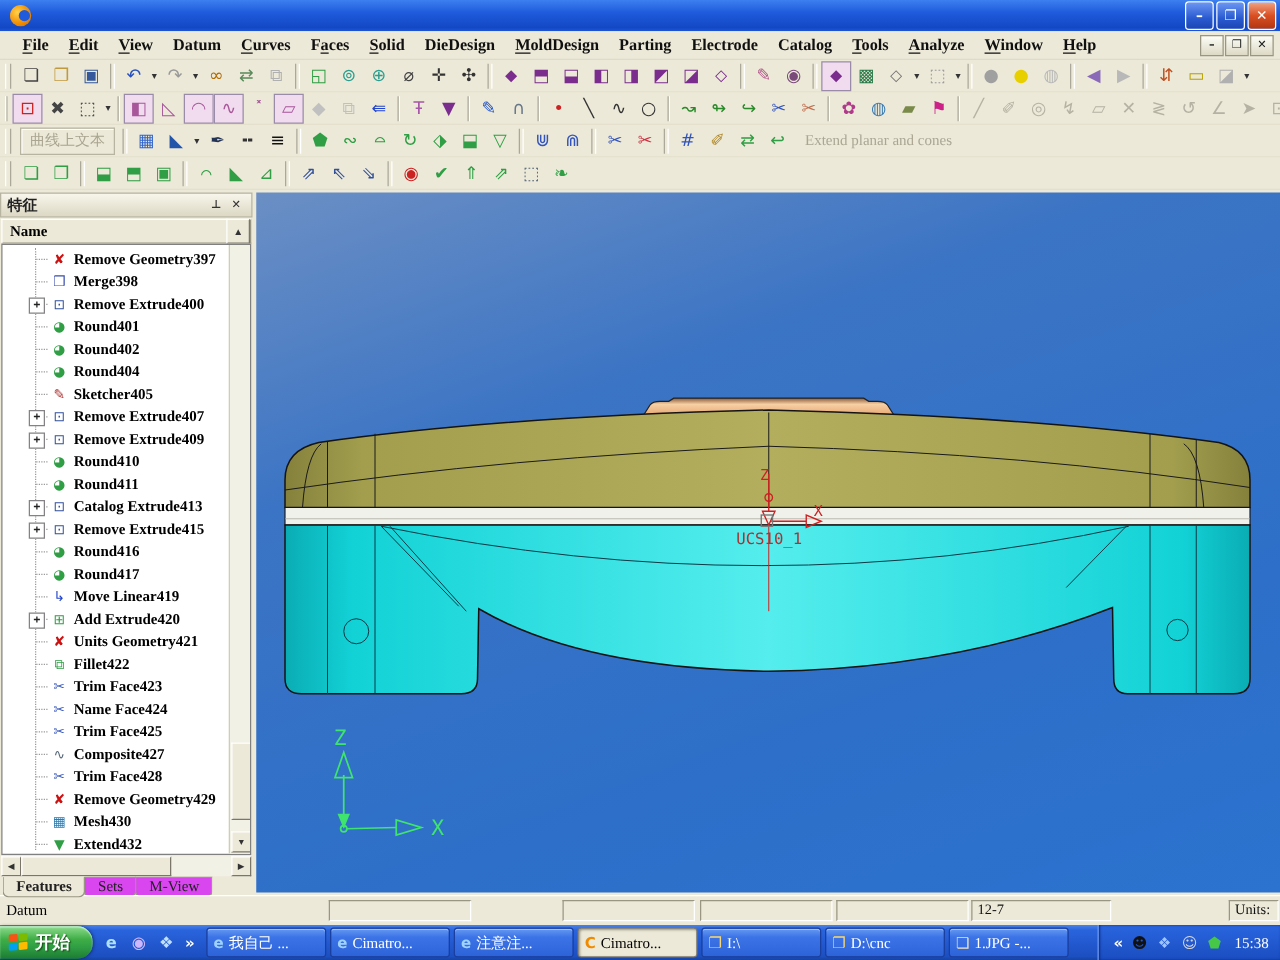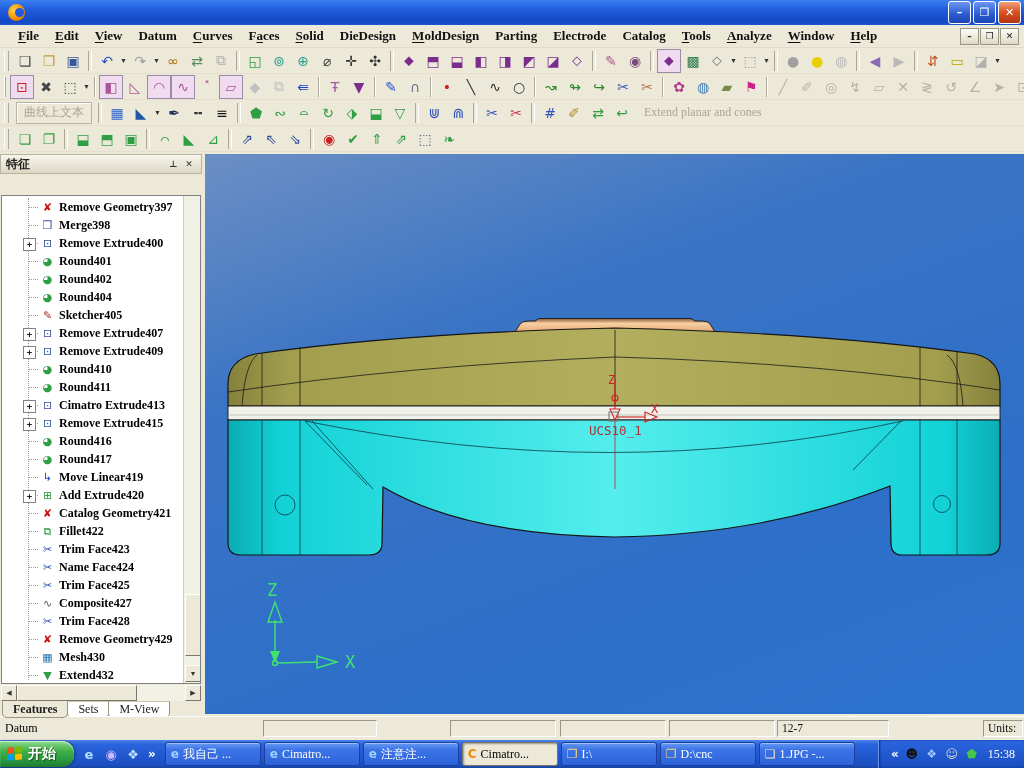--- a/index.html
+++ b/index.html
@@ -67,21 +67,21 @@
   .vthumb{position:absolute;left:1px;width:14px;top:398px;height:60px;background:#ece9d8;border:1px solid;
     border-color:#fff #7a766a #7a766a #fff}
   .vdown{position:absolute;left:1px;bottom:1px;width:14px;height:15px;background:#ece9d8;border:1px solid;
     border-color:#fff #7a766a #7a766a #fff;display:flex;align-items:center;justify-content:center;font-size:7px;color:#333}
   .hscroll{position:absolute;left:1px;top:531px;width:200px;height:16px;background:#f2f1e6;display:flex}
   .harrow{width:16px;height:16px;background:#ece9d8;border:1px solid;border-color:#fff #7a766a #7a766a #fff;
     box-sizing:border-box;display:flex;align-items:center;justify-content:center;font-size:7px;color:#333;flex:none}
   .hthumb{width:120px;height:16px;background:#ece9d8;border:1px solid;border-color:#fff #7a766a #7a766a #fff;box-sizing:border-box}
   .htrack{flex:1}
   .tree-tabs{position:absolute;left:2px;top:547px;height:17px;display:flex;align-items:center}
-  .ttab{padding:0 10px;border:1px solid #9a9684;border-top:1px solid #c8c4b2;background:#ffffff;
+  .ttab{padding:0 10px;border:1px solid #9a9684;border-top:1px solid #c8c4b2;background:#d946ef;
     font:12px "Liberation Serif",serif;color:#222;border-radius:0 0 5px 5px;display:flex;align-items:center;margin-right:-1px}
   .ttab.active{background:#ece9d8;font-weight:700;position:relative;z-index:2;border-top-color:#ece9d8}
   
   .viewport{position:absolute;left:205px;top:2px;width:819px;height:560px;
     background:linear-gradient(160deg,#6b8fc4 0%,#3b74c4 30%,#2d6fc9 70%,#2b73cf 100%)}
   .viewport svg{position:absolute;left:0;top:0}
   
   .statusbar{position:absolute;left:0;top:716px;width:1024px;height:24px;background:#ece9d8;border-top:1px solid #fff}
   .sb-ready{position:absolute;left:5px;top:4px;font:12px "Liberation Serif",serif}
   .sb-panel{position:absolute;top:3px;height:17px;box-sizing:border-box;border:1px solid;
@@ -311,20 +311,24 @@
   </div>
 
 <div class="main">
 
   <div class="tree-panel">
     <div class="tree-title">
       <span>特征</span>
       <span class="tt-btn">⊥</span>
       <span class="tt-btn">✕</span>
     </div>
+    <div class="tree-head">
+      <span>Name</span>
+      <span class="sb-up">▲</span>
+    </div>
     <div class="tree-list">
       <div class="tree-guide"></div>
       <div id="tree-rows" style="padding-top:2px">
           <div class="trow">
             <span class="ticon" style="color: rgb(204, 17, 17);">✘</span>
             <span class="tlabel">Remove Geometry397</span>
           </div>
           <div class="trow">
             <span class="ticon" style="color: rgb(58, 79, 174);">❒</span>
             <span class="tlabel">Merge398</span>
@@ -364,21 +368,21 @@
             <span class="ticon" style="color: rgb(47, 158, 68);">◕</span>
             <span class="tlabel">Round410</span>
           </div>
           <div class="trow">
             <span class="ticon" style="color: rgb(47, 158, 68);">◕</span>
             <span class="tlabel">Round411</span>
           </div>
           <div class="trow">
             <span class="texp">+</span>
             <span class="ticon" style="color: rgb(51, 81, 154);">⊡</span>
-            <span class="tlabel">Cimatro Extrude413</span>
+            <span class="tlabel">Catalog Extrude413</span>
           </div>
           <div class="trow">
             <span class="texp">+</span>
             <span class="ticon" style="color: rgb(51, 81, 154);">⊡</span>
             <span class="tlabel">Remove Extrude415</span>
           </div>
           <div class="trow">
             <span class="ticon" style="color: rgb(47, 158, 68);">◕</span>
             <span class="tlabel">Round416</span>
           </div>
@@ -390,21 +394,21 @@
             <span class="ticon" style="color: rgb(34, 68, 204);">↳</span>
             <span class="tlabel">Move Linear419</span>
           </div>
           <div class="trow">
             <span class="texp">+</span>
             <span class="ticon" style="color: rgb(47, 158, 68);">⊞</span>
             <span class="tlabel">Add Extrude420</span>
           </div>
           <div class="trow">
             <span class="ticon" style="color: rgb(204, 17, 17);">✘</span>
-            <span class="tlabel">Catalog Geometry421</span>
+            <span class="tlabel">Units Geometry421</span>
           </div>
           <div class="trow">
             <span class="ticon" style="color: rgb(47, 158, 68);">⧉</span>
             <span class="tlabel">Fillet422</span>
           </div>
           <div class="trow">
             <span class="ticon" style="color: rgb(51, 85, 187);">✂</span>
             <span class="tlabel">Trim Face423</span>
           </div>
           <div class="trow">

